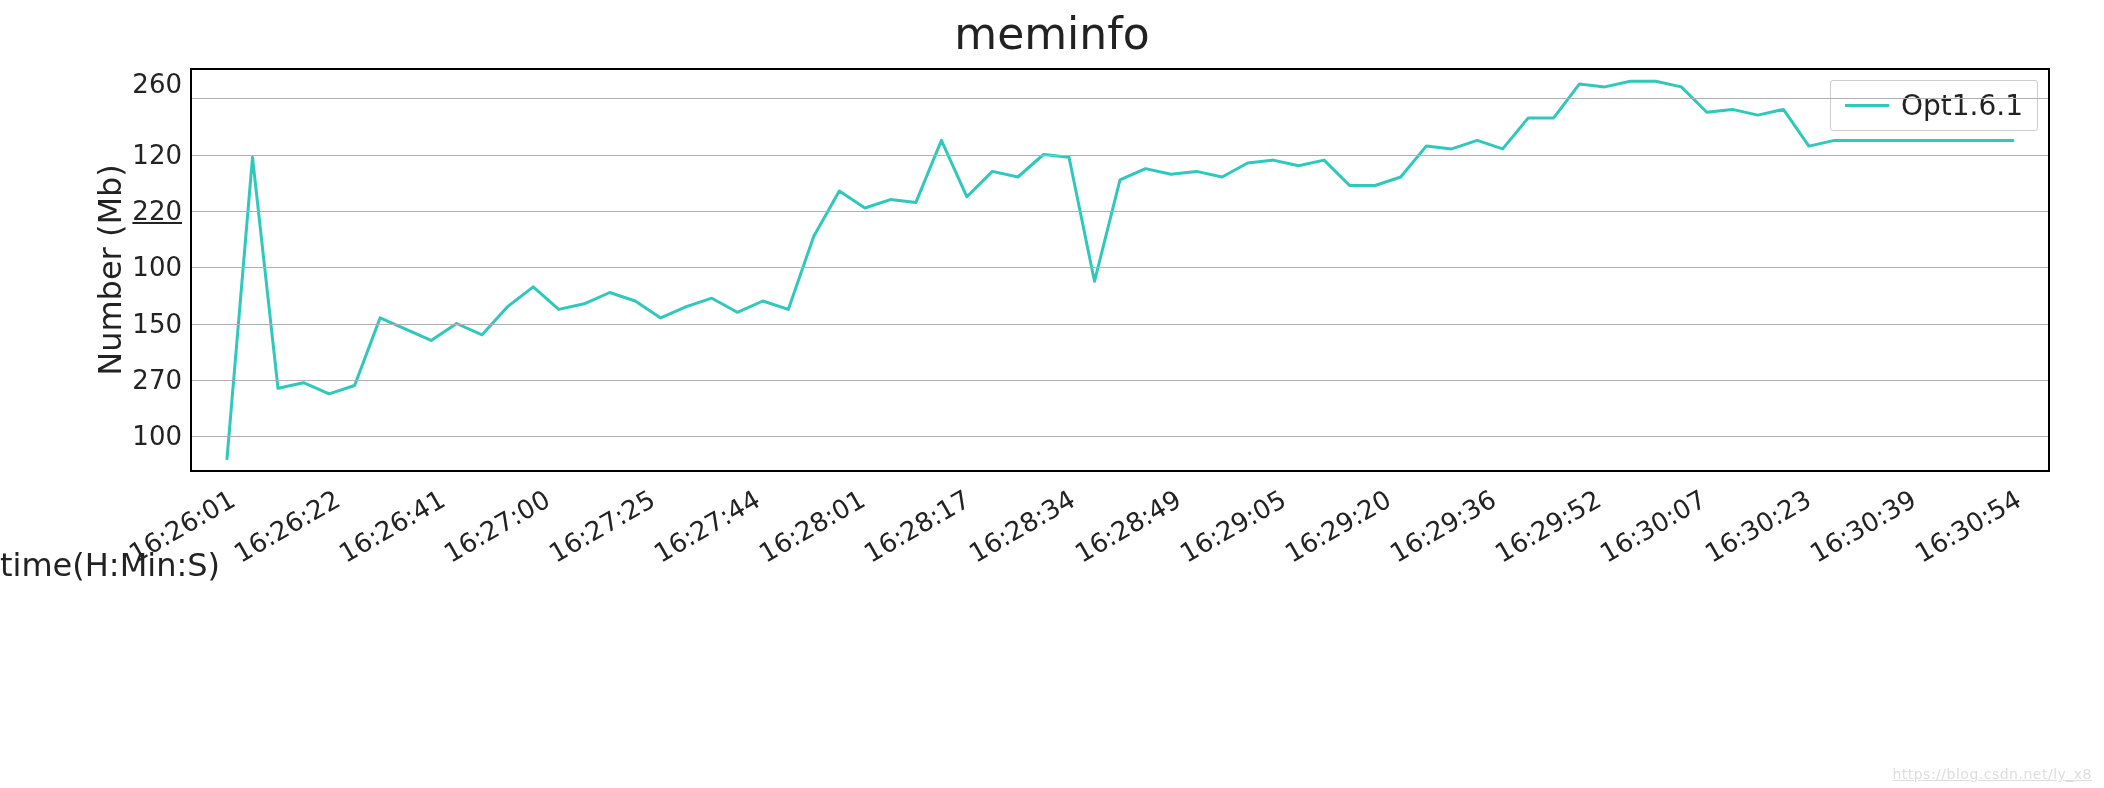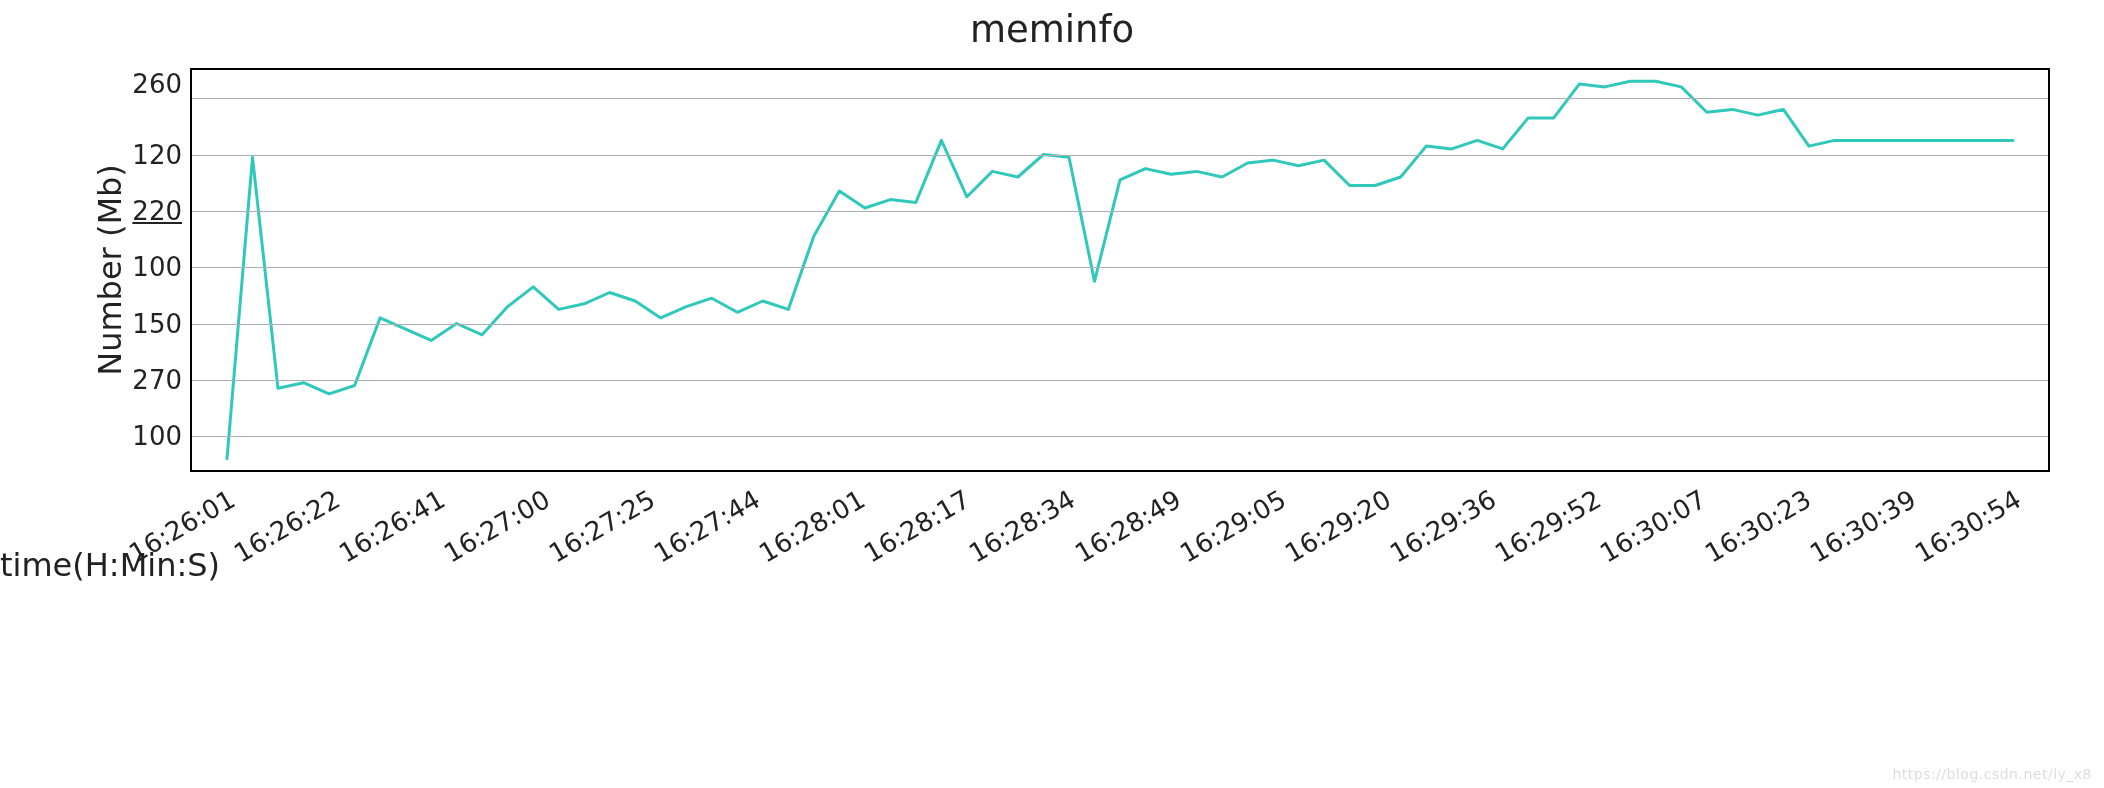--- a/index.html
+++ b/index.html
@@ -15,21 +15,21 @@
     position: relative;
     width: 2104px;
     height: 788px;
   }
   .title {
     position: absolute;
     top: 8px;
     left: 0;
     width: 100%;
     text-align: center;
-    font-size: 37px;
+    font-size: 44px;
     font-weight: 400;
   }
   .plot {
     position: absolute;
     left: 190px;
     top: 68px;
     width: 1860px;
     height: 404px;
     border: 2px solid #000;
     box-sizing: border-box;
@@ -100,31 +100,36 @@
     height: 100%;
     overflow: visible;
   }
   .watermark {
     position: absolute;
     right: 12px;
     bottom: 6px;
     font-size: 14px;
     color: #dddddd;
     letter-spacing: 0.5px;
+    text-decoration: underline;
   }
 </style>
 </head>
 <body>
 
 <div class="figure">
   <div class="title">meminfo</div>
 
   <div class="ylabel">Number (Mb)</div>
 
   <div class="plot" id="plot">
+    <div class="legend">
+      <span class="legend-swatch"></span>
+      <span>Opt1.6.1</span>
+    </div>
     <svg class="line-svg" id="line-svg" preserveAspectRatio="none" viewBox="0 0 1856 400">
         <path d="M35.0 388.7 L60.5 87.3 L86.0 318.3 L111.5 312.7 L137.1 323.9 L162.6 315.5 L188.1 247.9 L213.6 259.2 L239.1 270.4 L264.6 253.5 L290.1 264.8 L315.7 236.6 L341.2 216.9 L366.7 239.4 L392.2 233.8 L417.7 222.5 L443.2 231.0 L468.7 247.9 L494.3 236.6 L519.8 228.2 L545.3 242.3 L570.8 231.0 L596.3 239.4 L621.8 166.2 L647.3 121.1 L672.9 138.0 L698.4 129.6 L723.9 132.4 L749.4 70.4 L774.9 126.8 L800.4 101.4 L825.9 107.0 L851.5 84.5 L877.0 87.3 L902.5 211.3 L928.0 109.9 L953.5 98.6 L979.0 104.2 L1004.5 101.4 L1030.1 107.0 L1055.6 93.0 L1081.1 90.1 L1106.6 95.8 L1132.1 90.1 L1157.6 115.5 L1183.1 115.5 L1208.7 107.0 L1234.2 76.1 L1259.7 78.9 L1285.2 70.4 L1310.7 78.9 L1336.2 47.9 L1361.7 47.9 L1387.3 14.1 L1412.8 16.9 L1438.3 11.3 L1463.8 11.3 L1489.3 16.9 L1514.8 42.3 L1540.3 39.4 L1565.9 45.1 L1591.4 39.4 L1616.9 76.1 L1642.4 70.4 L1667.9 70.4 L1693.4 70.4 L1718.9 70.4 L1744.5 70.4 L1770.0 70.4 L1795.5 70.4 L1821.0 70.4 " fill="none" stroke="#2fc8bb" stroke-width="3" stroke-linejoin="round" stroke-linecap="round"></path>
       </svg>
   <div class="gridline" style="top: 366.197px;"></div>
       <div class="gridline" style="top: 309.859px;"></div>
       <div class="gridline" style="top: 253.521px;"></div>
       <div class="gridline" style="top: 197.183px;"></div>
       <div class="gridline" style="top: 140.845px;"></div>
       <div class="gridline" style="top: 84.507px;"></div>
       <div class="gridline" style="top: 28.169px;"></div>

